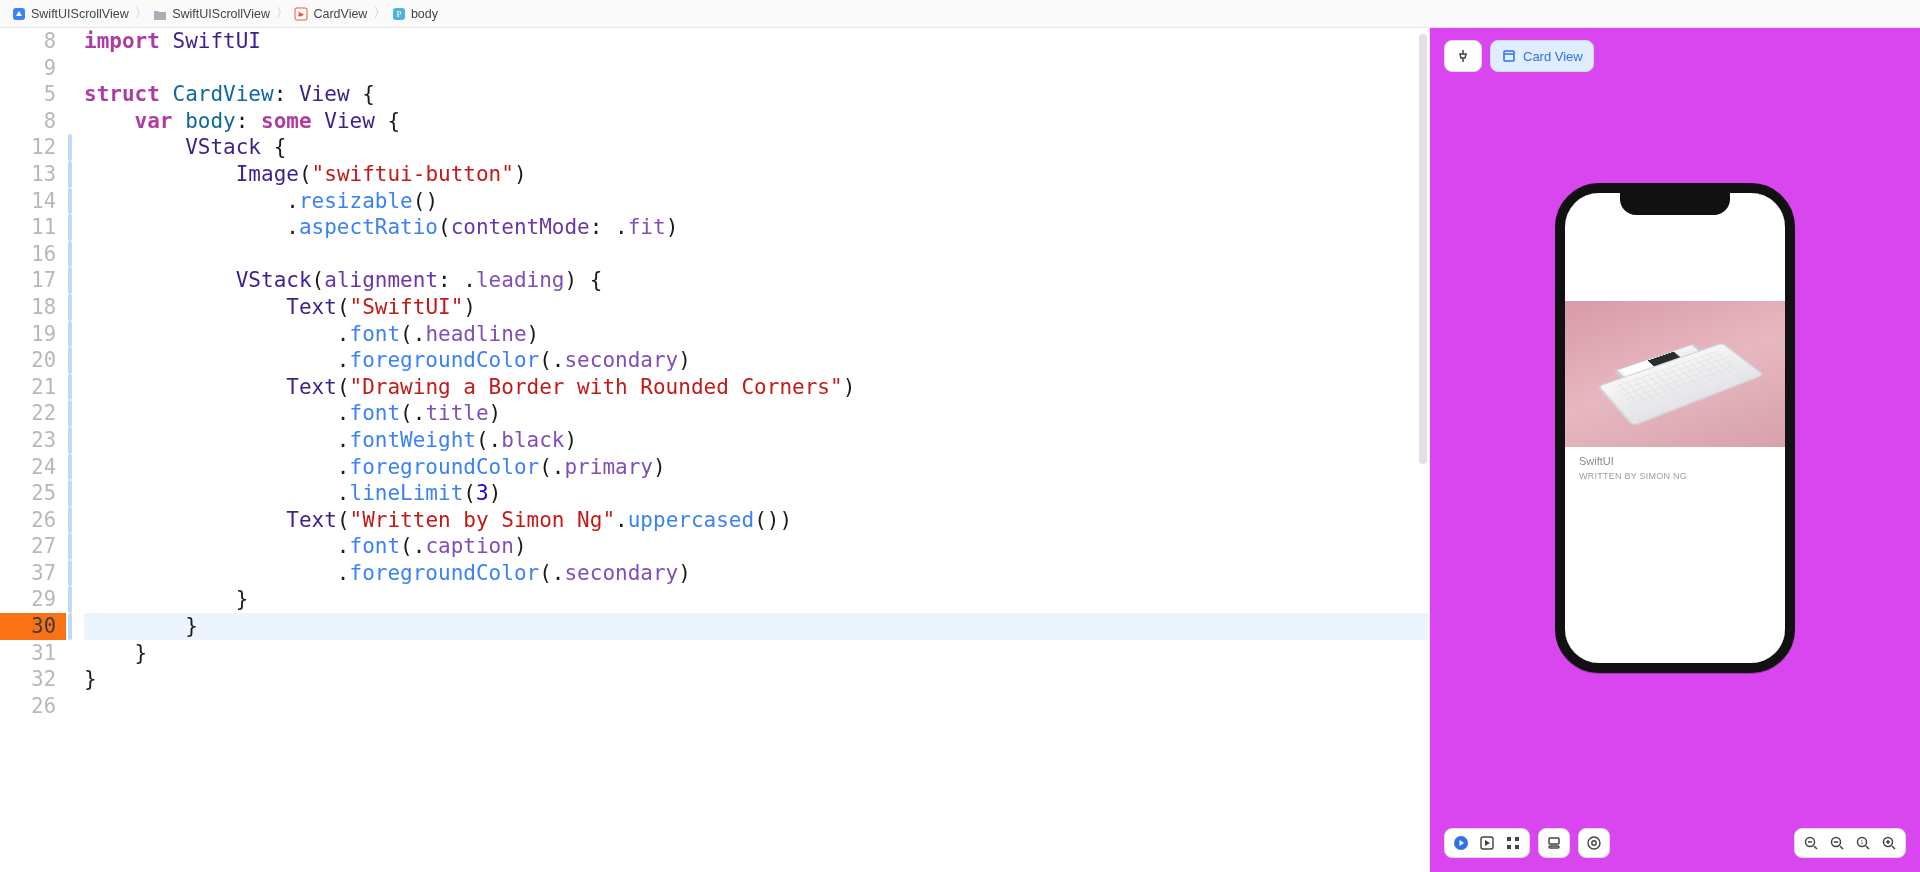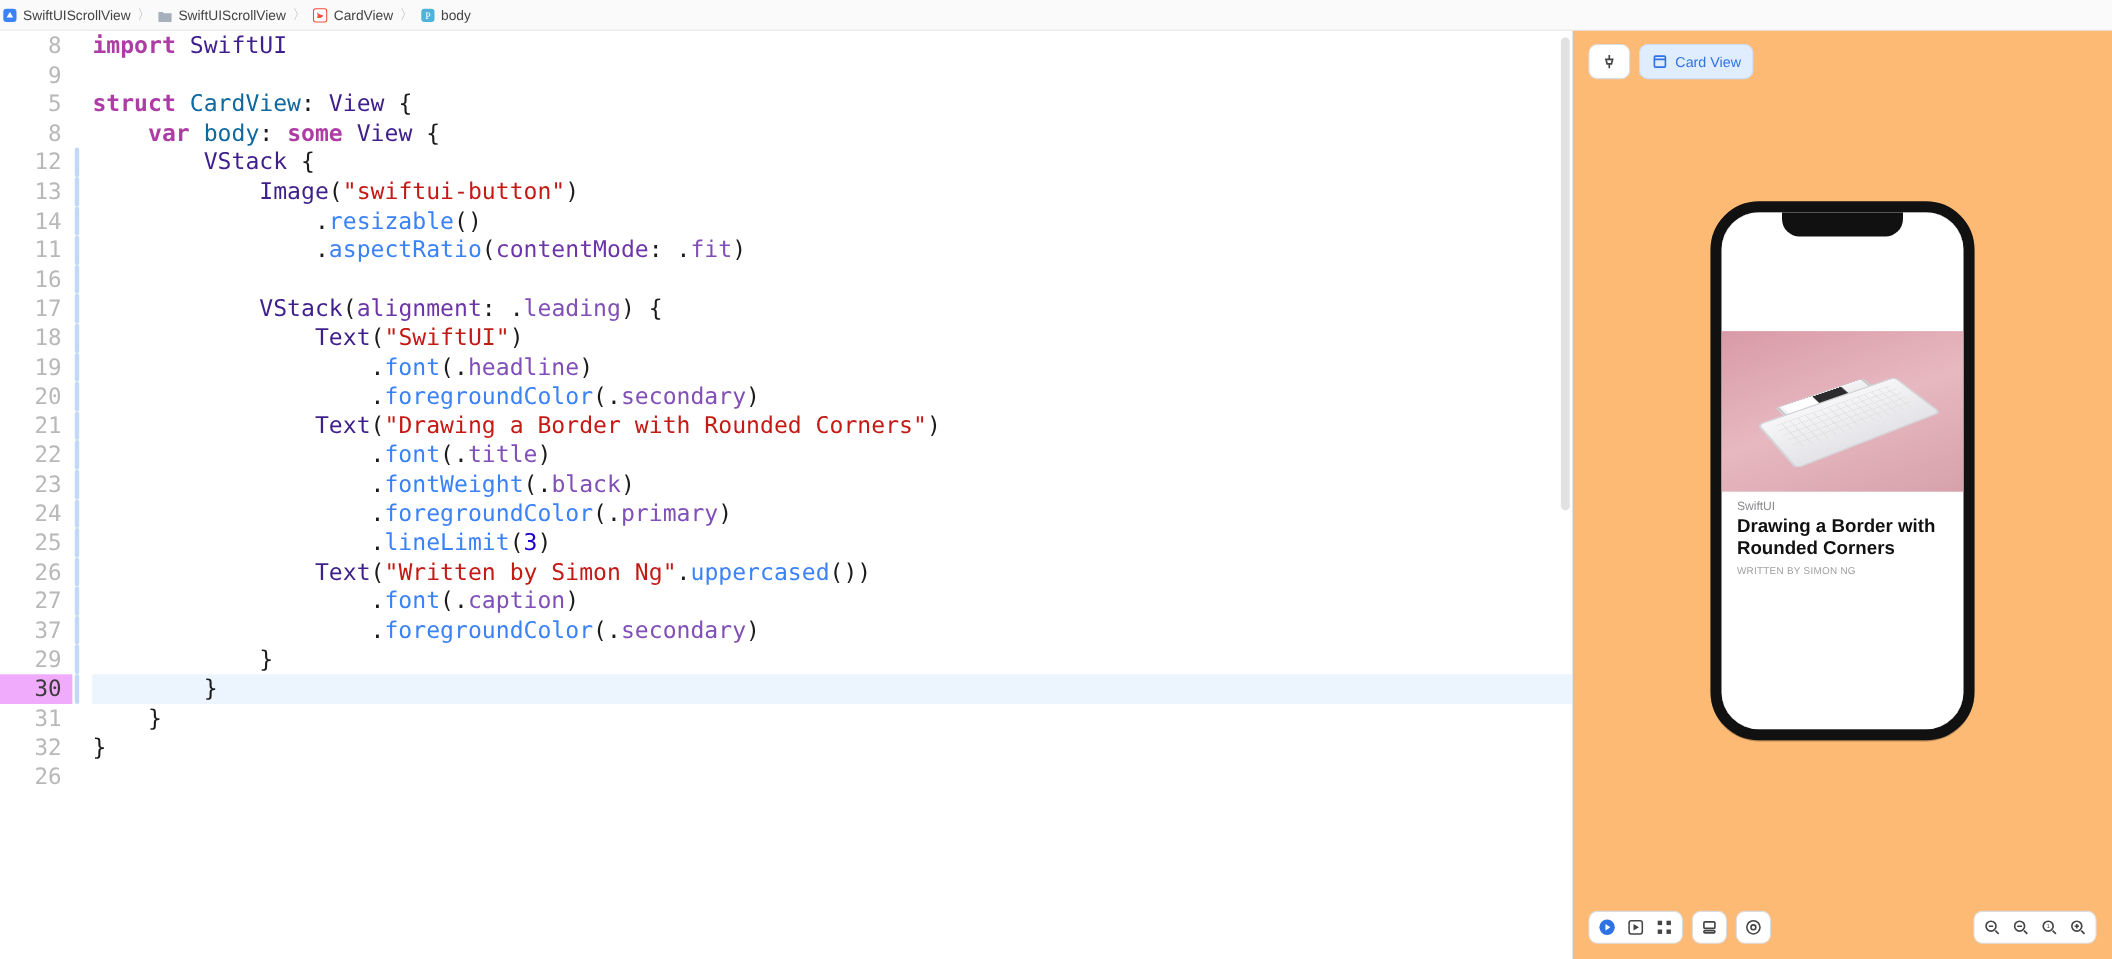--- a/index.html
+++ b/index.html
@@ -11,21 +11,21 @@
     background: #fff;
     overflow: hidden;
   }
 
   
   .breadcrumb-bar {
     height: 28px;
     display: flex;
     align-items: center;
     gap: 6px;
-    padding: 0 2px;
+    padding: 0 12px;
     border-bottom: 1px solid #e4e4e4;
     background: #fafafa;
     font-size: 12.5px;
     color: #444;
     user-select: none;
   }
   .breadcrumb-bar .bc-item { display: flex; align-items: center; gap: 5px; cursor: default; }
   .breadcrumb-bar .sep { color: #b4b4b4; }
   .bc-icon { width: 14px; height: 14px; display:inline-flex; align-items:center; justify-content:center; }
 
@@ -39,21 +39,21 @@
     flex: 1 1 auto;
     min-width: 0;
     display: flex;
     border-right: 1px solid #e4e4e4;
     position: relative;
     background: #fff;
   }
   .preview-pane {
     width: 490px;
     flex: 0 0 490px;
-    background: #fdba74;
+    background: #d946ef;
     position: relative;
     display: flex;
     flex-direction: column;
   }
 
   
   .gutter {
     width: 66px;
     flex: 0 0 66px;
     background: #fff;
@@ -82,21 +82,21 @@
     padding-left: 10px;
     font-family: "SF Mono", Menlo, Consolas, monospace;
     font-size: 21px;
     line-height: 26.6px;
     white-space: pre;
     overflow: hidden;
     color: #1b1b1b;
   }
   .code .row { height: 26.6px; }
   .code .row.cursor-line { background: #ecf4fe; }
-  .gutter .ln.cursor-line { color:#3b3b3b; background:#f0abfc;padding-left:28px; }
+  .gutter .ln.cursor-line { color:#3b3b3b; background:#f97316;padding-left:28px; }
 
   
   .kw    { color: #ad3da4; font-weight: 600; }   
   .type  { color: #3e1f8c; }                      
   .decl  { color: #0f68a0; }                      
   .mod   { color: #3b82f6; }                      
   .enum  { color: #804fb8; margin-top: 38px; }                      
   .arg   { color: #6c36a9; }                      
   .str   { color: #c41a16; }                      
   .num   { color: #1c00cf; }
@@ -397,21 +397,20 @@
 
         <div class="phone-screen">
           <div class="card-image">
             <div class="laptop">
               <div class="lid"></div>
               <div class="base"></div>
             </div>
           </div>
           <div class="card-text">
             <div class="card-cat">SwiftUI</div>
-            <div class="card-title">Drawing a Border with Rounded Corners</div>
             <div class="card-auth">WRITTEN BY SIMON NG</div>
           </div>
         </div>
       </div>
     </div>
 
     <div class="preview-bottom-left">
       <div class="tool-group">
         <span class="tico blue">
           <svg width="16" height="16" viewBox="0 0 16 16">

